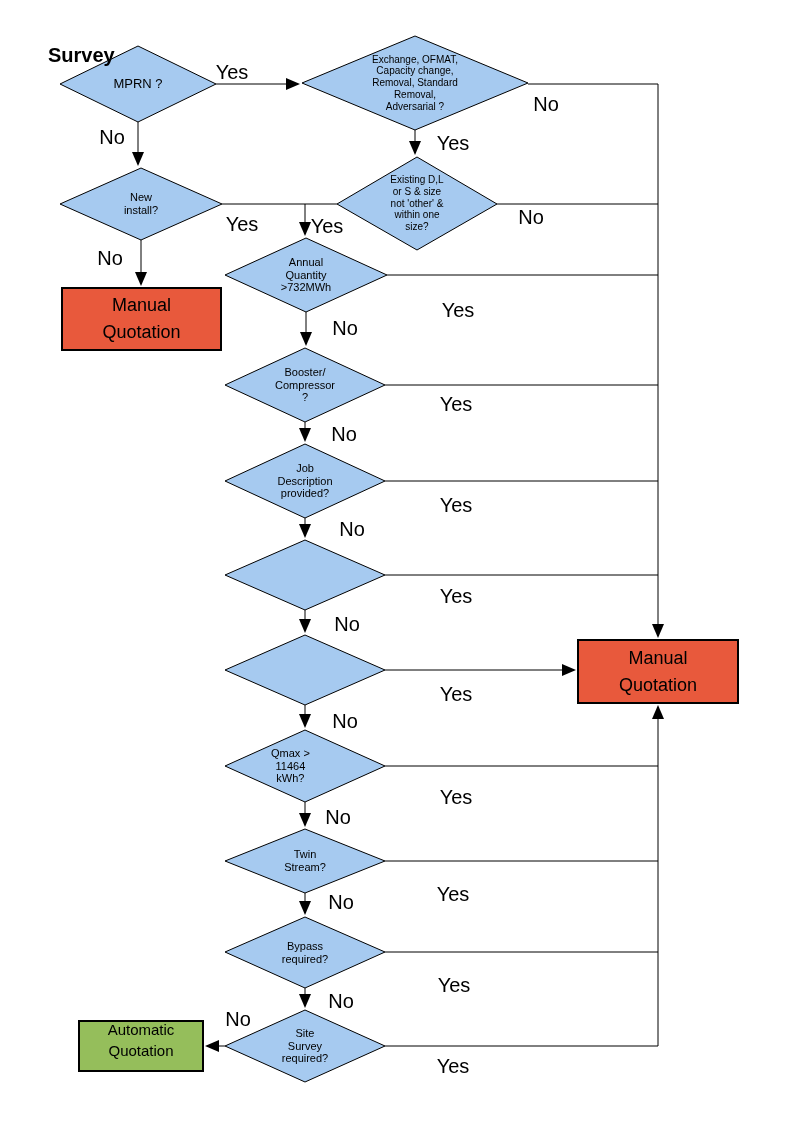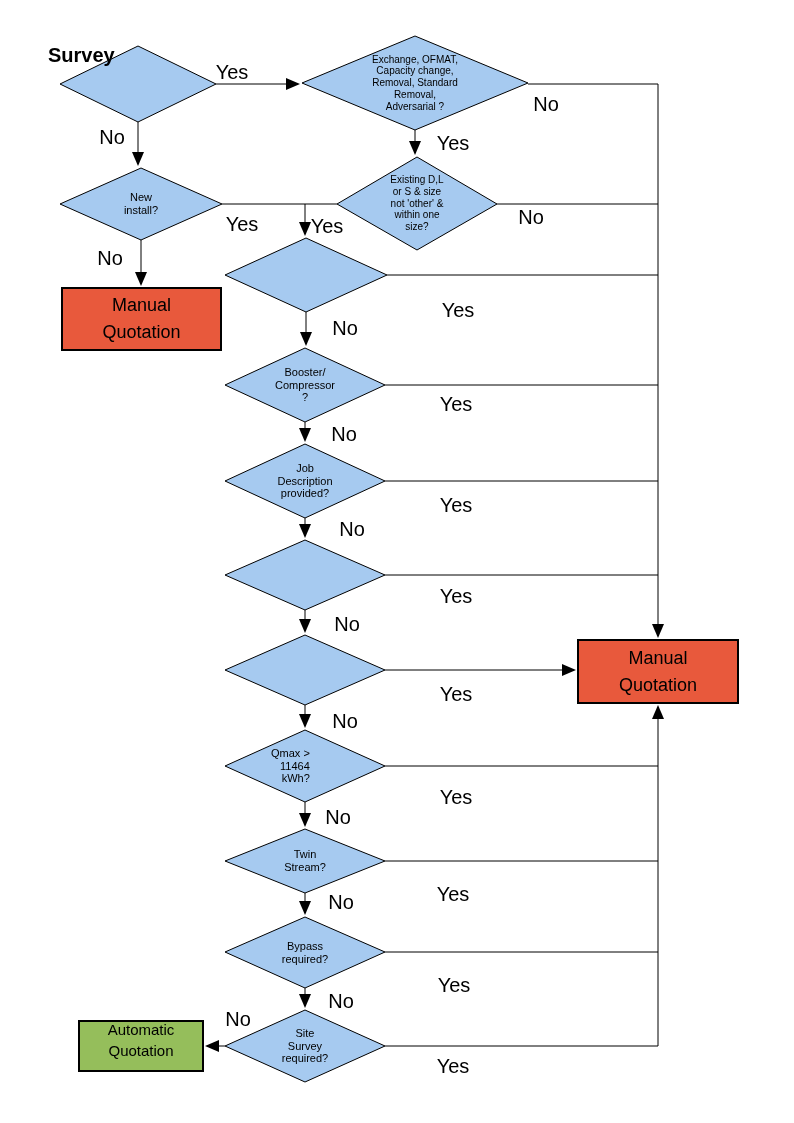--- a/index.html
+++ b/index.html
@@ -32,21 +32,21 @@
     align-items: center;
     justify-content: center;
     text-align: center;
     white-space: pre-line;
     color: #000;
     line-height: 1.18;
   }
   .fs10 { font-size: 10px; }
   .fs11 { font-size: 11px; }
   .fs13 { font-size: 13px; }
-  .align-left { justify-content: flex-start; text-align: right; padding-left: 46px; box-sizing: border-box; }
+  .align-left { justify-content: flex-start; text-align: center; padding-left: 46px; box-sizing: border-box; }
   .box-text {
     position: absolute;
     display: flex;
     align-items: center;
     justify-content: center;
     text-align: center;
     white-space: pre-line;
     color: #000;
     font-size: 18px;
     line-height: 1.5;
@@ -109,32 +109,36 @@
       <polygon points="305,917 385,952 305,988 225,952" fill="#A6CAF0"></polygon>
       <polygon points="305,1010 385,1046 305,1082 225,1046" fill="#A6CAF0"></polygon>
       <rect x="62" y="288" width="159" height="62" stroke-width="2" fill="#E8593C"></rect>
       <rect x="578" y="640" width="160" height="63" stroke-width="2" fill="#E8593C"></rect>
       <rect x="79" y="1021" width="124" height="50" stroke-width="2" fill="#95BE5B"></rect>
     </g>
   </svg>
 
   <div class="start-label">Survey</div>
 
+  <div class="node-text fs13" style="left:60px;top:46px;width:156px;height:76px;">MPRN ?</div>
   <div class="node-text fs10" style="left:302px;top:36px;width:226px;height:94px;">Exchange, OFMAT,
 Capacity change,
 Removal, Standard
 Removal,
 Adversarial ?</div>
   <div class="node-text fs11" style="left:60px;top:168px;width:162px;height:72px;">New
 install?</div>
   <div class="node-text fs10" style="left:337px;top:157px;width:160px;height:93px;">Existing D,L
 or S &amp; size
 not 'other' &amp;
 within one
 size?</div>
+  <div class="node-text fs11" style="left:225px;top:238px;width:162px;height:74px;">Annual
+Quantity
+&gt;732MWh</div>
   <div class="node-text fs11" style="left:225px;top:444px;width:160px;height:74px;">Job
 Description
 provided?</div>
   <div class="node-text fs11" style="left:225px;top:348px;width:160px;height:74px;">Booster/
 Compressor
 ?</div>
   <div class="node-text fs11 align-left" style="left:225px;top:730px;width:160px;height:72px;">Qmax &gt;
 11464
 kWh?</div>
   <div class="node-text fs11" style="left:225px;top:829px;width:160px;height:64px;text-align:center;">Twin

